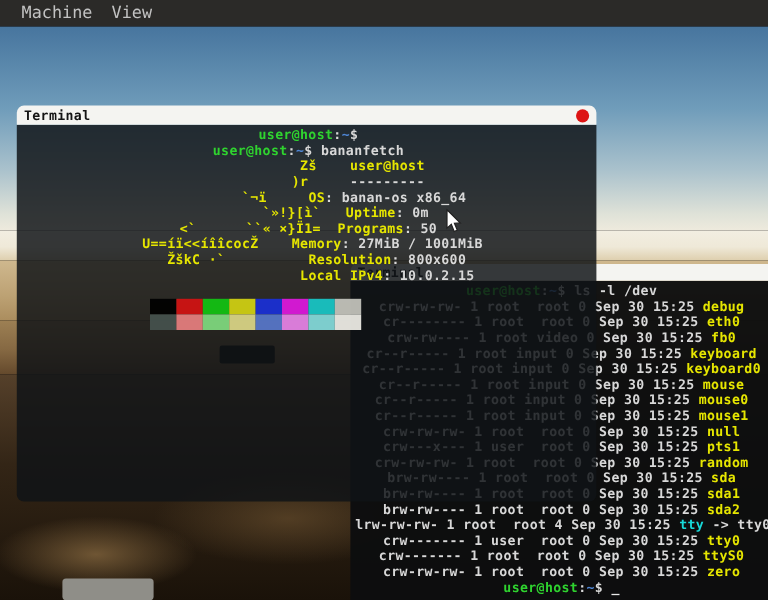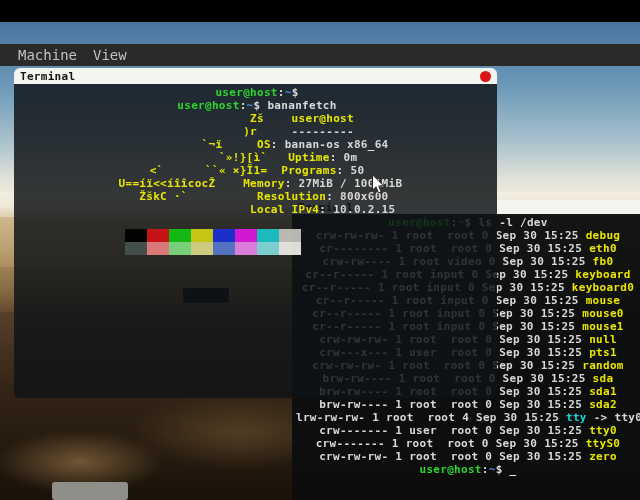--- a/index.html
+++ b/index.html
@@ -1,40 +1,40 @@
 <!DOCTYPE html>
 <html><head>
 <meta charset="utf-8">
 <style>
   html,body{margin:0;padding:0;}
   body{width:640px;height:500px;position:relative;overflow:hidden;background:#000;
        font-family:"DejaVu Sans Mono",monospace;}
   
   .menubar{position:absolute;top:0;left:0;width:640px;height:22px;background:#2b2a28;
            z-index:6;display:flex;align-items:center;gap:16px;padding-left:18px;box-sizing:border-box;
-           font:14px "DejaVu Sans Mono",monospace;color:#c2c2c2;margin-top:44px;}
+           font:14px "DejaVu Sans Mono",monospace;color:#c2c2c2;}
   .menubar span{cursor:default;}
   
   .photo{position:absolute;left:0;top:22px;width:640px;height:478px;z-index:0;}
   .photo div{position:absolute;left:0;width:640px;}
   .sky{top:0;height:170px;
        background:linear-gradient(180deg,#47759e 0%,#6f9cba 40%,#a9c1cc 70%,#dfe2d8 92%,#eeeadd 100%);}
   .horizon{top:170px;height:25px;background:linear-gradient(180deg,#f2eee2 0%,#efe9d8 55%,#decfae 100%);}
   .sand{top:195px;height:50px;background:linear-gradient(180deg,#cfb88e 0%,#bca173 60%,#ab8d5e 100%);}
   .dunes{top:245px;height:45px;background:linear-gradient(180deg,#9d8054 0%,#856842 55%,#64492c 100%);}
   .rocks{top:290px;height:188px;
          background:
            radial-gradient(ellipse 120px 45px at 80px 150px, rgba(119,92,56,.9) 0%, rgba(0,0,0,0) 70%),
            radial-gradient(ellipse 160px 55px at 240px 120px, rgba(92,69,40,.8) 0%, rgba(0,0,0,0) 70%),
            radial-gradient(ellipse 200px 60px at 540px 40px, rgba(70,53,30,.6) 0%, rgba(0,0,0,0) 70%),
            linear-gradient(180deg,#55402a 0%,#332516 40%,#1a1209 100%);}
   .truck{top:266px;left:183px !important;width:46px !important;height:15px;background:#120e09;border-radius:2px;}
   .graypatch{top:460px;left:52px !important;width:76px !important;height:18px;background:#8f8e88;border-radius:3px;}
   
-  .win{position:absolute;}
+  .win{position:absolute;margin-top:20px;}
   .win1{left:14px;top:68px;width:483px;z-index:3;}
   .win2{left:292px;top:200px;width:348px;z-index:2;}
   .titlebar{position:relative;background:#f4f4f1;display:flex;align-items:center;
             padding:0 6px;box-sizing:border-box;color:#141414;
             font:bold 11px "DejaVu Sans Mono",monospace;letter-spacing:.3px;}
   .win1 .titlebar{height:16px;border-radius:6px 6px 0 0;}
   .win2 .titlebar{height:14px;border-radius:6px 0 0 0;}
   .close{position:absolute;right:6px;top:2.5px;width:11px;height:11px;border-radius:50%;background:#dd1414;}
   .content{font:bold 11px/13px "DejaVu Sans Mono",monospace;letter-spacing:.3px;
            color:#d8d8d8;box-sizing:border-box;}

